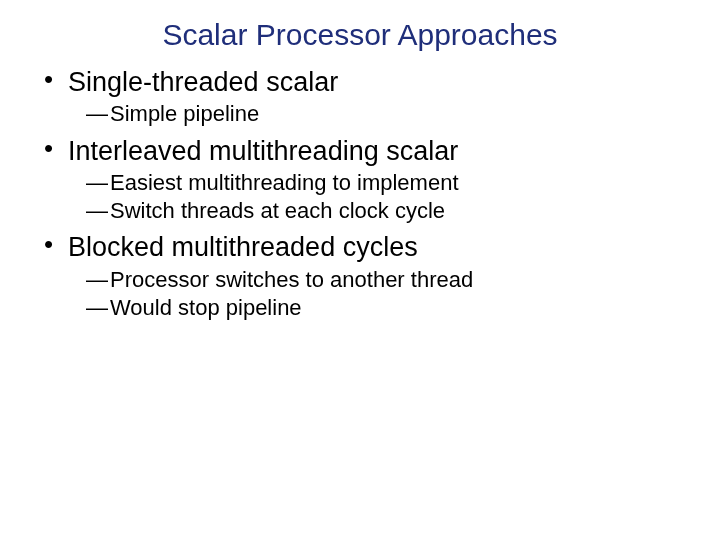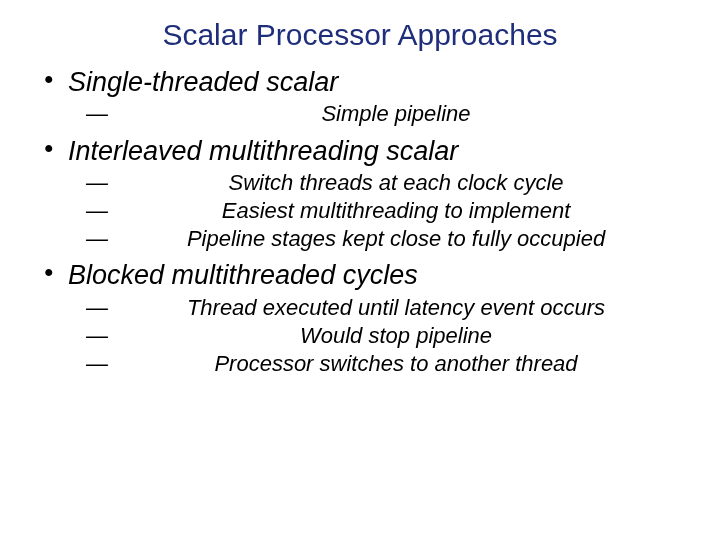--- a/index.html
+++ b/index.html
@@ -21,21 +21,20 @@
     text-align: center;
     font-size: 30px;
     color: #1f2e7a;
     margin: 0 0 14px 0;
     font-weight: normal;
   }
   ul.top {
     list-style: none;
     margin: 0;
     padding: 0;
-    font-style: italic;
   }
   ul.top > li {
     position: relative;
     padding-left: 30px;
     margin-bottom: 4px;
   }
   ul.top > li::before {
     content: "•";
     position: absolute;
     left: 6px;
@@ -46,21 +45,20 @@
     font-family: Arial, sans-serif;
   }
   .top-label {
     font-size: 27px;
     line-height: 1.2;
   }
   ul.sub {
     list-style: none;
     margin: 2px 0 6px 0;
     padding: 0 0 0 18px;
-    text-align: center;
   }
   ul.sub > li {
     position: relative;
     padding-left: 24px;
     font-size: 22px;
     line-height: 1.28;
   }
   ul.sub > li::before {
     content: "—";
     position: absolute;
@@ -80,29 +78,27 @@
     <li>
       <span class="top-label">Single-threaded scalar</span>
       <ul class="sub">
         <li>Simple pipeline</li>
       </ul>
     </li>
 
     <li>
       <span class="top-label">Interleaved multithreading scalar</span>
       <ul class="sub">
+        <li>Easiest multithreading to implement</li>
         <li>Switch threads at each clock cycle</li>
-        <li>Easiest multithreading to implement</li>
-        <li>Pipeline stages kept close to fully occupied</li>
       </ul>
     </li>
 
     <li>
       <span class="top-label">Blocked multithreaded cycles</span>
       <ul class="sub">
-        <li>Thread executed until latency event occurs</li>
+        <li>Processor switches to another thread</li>
         <li>Would stop pipeline</li>
-        <li>Processor switches to another thread</li>
       </ul>
     </li>
 
   </ul>
 </div>
 
 </body></html>

